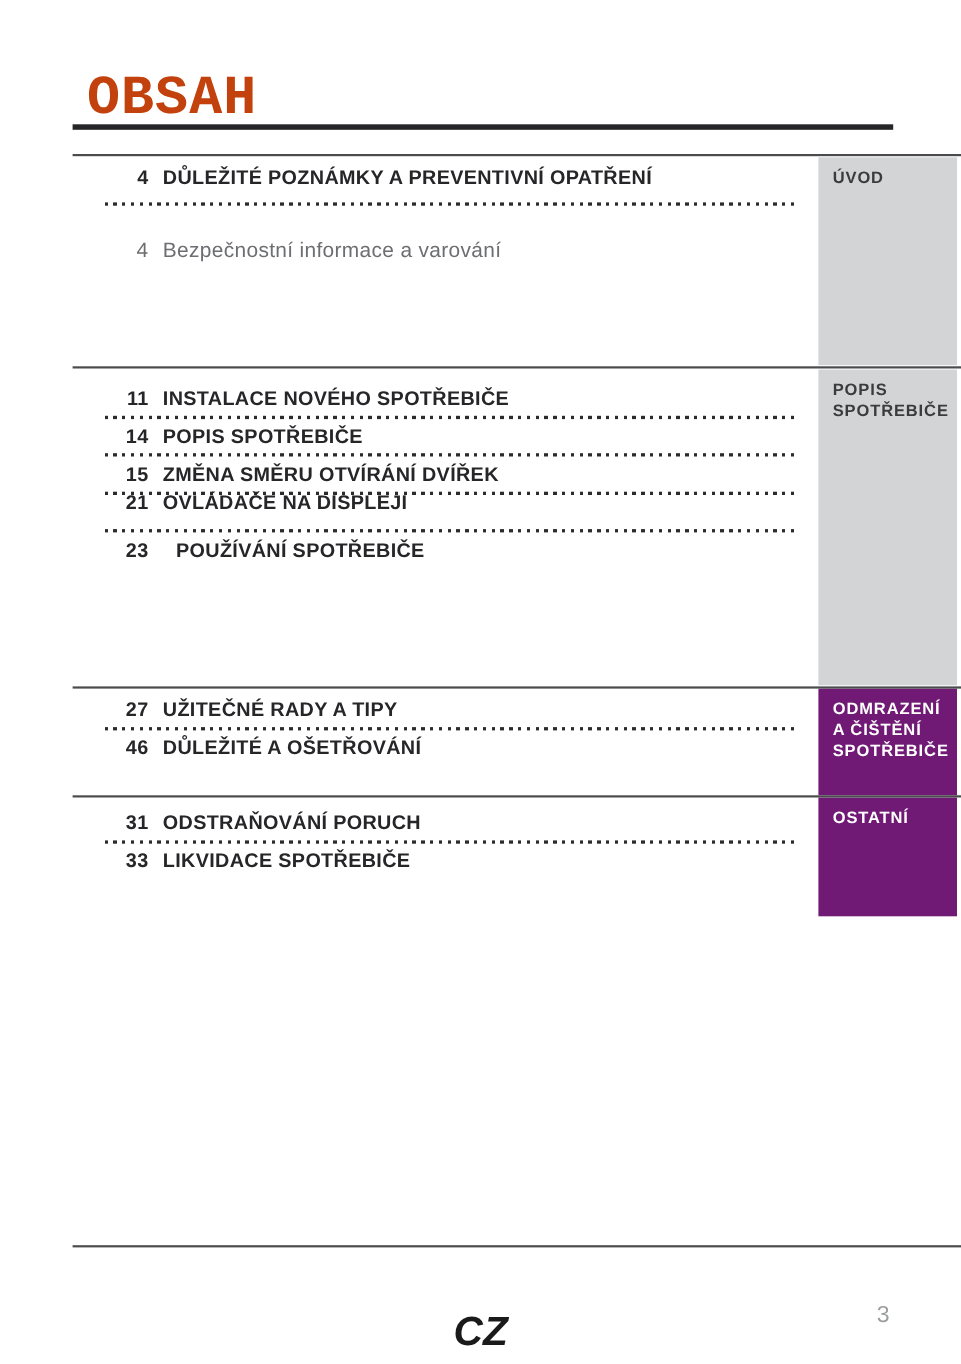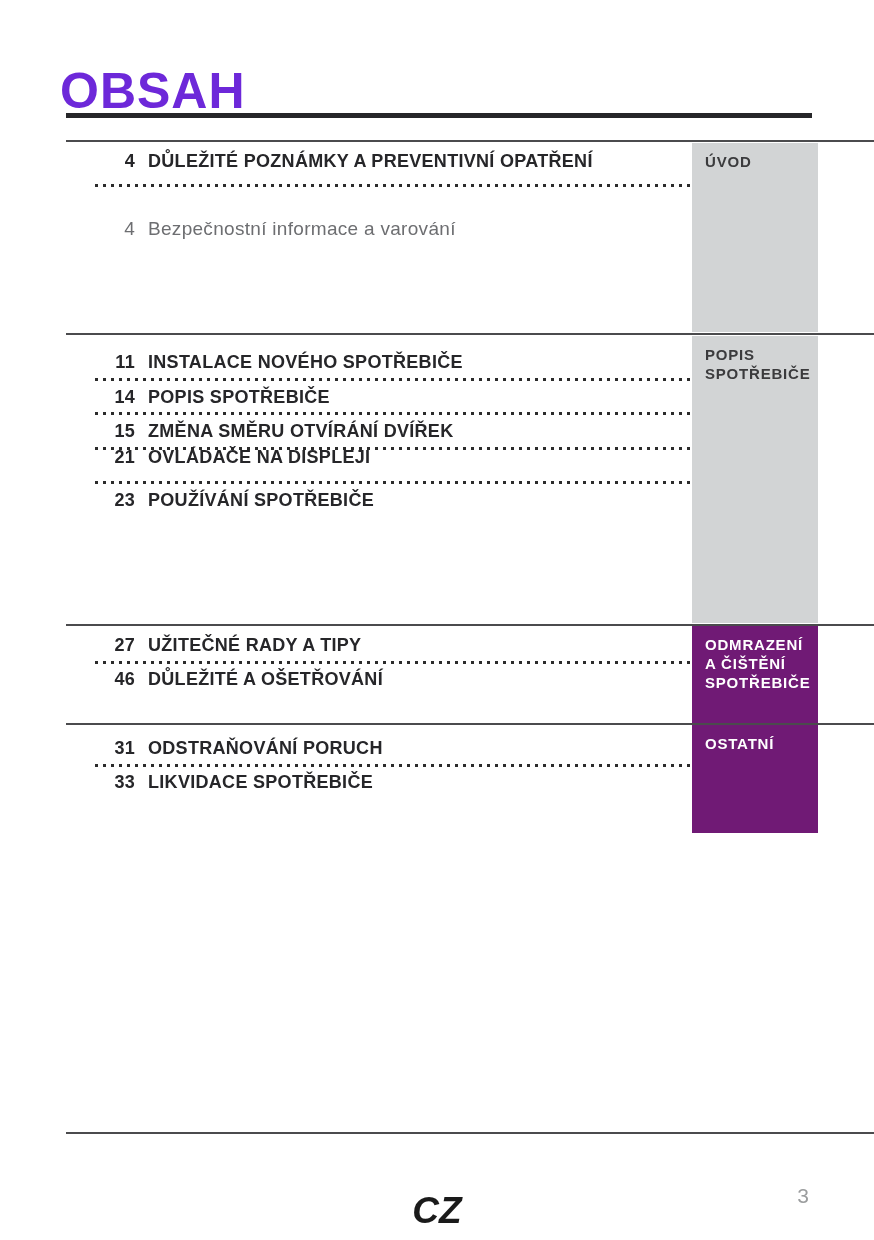--- a/index.html
+++ b/index.html
@@ -7,43 +7,43 @@
     position:relative;
     width:874px; height:1240px;
     background:#ffffff;
     font-family:"Liberation Sans", sans-serif;
     color:#262629;
     overflow:hidden;
   }
 
   
   .page-title {
-    position:absolute; left:60px; top:66px;
+    position:absolute; left:79px; top:66px;
     font-size:50px; line-height:1; font-weight:700;
-    letter-spacing:1px; color:#6d28d9;
+    letter-spacing:1px; color:#c2410c;font-family:Liberation Mono, monospace;
   }
   .title-underline {
     position:absolute; left:66px; top:113px;
     width:746px; height:5px; background:#262629;
   }
 
   
   .rule {
     position:absolute; left:66px; width:808px; height:2px;
     background:#4b4b4d; z-index:3;
   }
   .rule.r1 { top:140px; }
   .rule.r2 { top:333px; }
   .rule.r3 { top:624px; }
   .rule.r4 { top:723px; }
   .rule.r5 { top:1132px; }
 
   
   .tab {
-    position:absolute; left:692px; width:126px; z-index:1;
+    position:absolute; left:744px; width:126px; z-index:1;
     box-sizing:border-box; padding:10px 8px 0 13px;
     font-size:15px; font-weight:700; letter-spacing:0.8px;
     line-height:1.25;
   }
   .tab.light { background:#d2d4d5; color:#3b3b3d; }
   .tab.dark  { background:#701a75; color:#ffffff; }
   .tab.t1 { top:143px; height:189px; }
   .tab.t2 { top:336px; height:287px; }
   .tab.t3 { top:626px; height:97px; }
   .tab.t4 { top:725px; height:108px; }
@@ -63,21 +63,21 @@
   .row.sub {
     font-size:19px; font-weight:400; color:#6d6e71; letter-spacing:0.3px;
   }
 
   .row.y-a1 { top:152px; }
   .row.y-a2 { top:219px; }
   .row.y-b1 { top:353px; }
   .row.y-b2 { top:388px; }
   .row.y-b3 { top:422px; }
   .row.y-b4 { top:448px; }
-  .row.y-b5 { top:491px; }
+  .row.y-b5 { top:491px;gap:12px; }
   .row.y-c1 { top:636px; }
   .row.y-c2 { top:670px; }
   .row.y-d1 { top:739px; }
   .row.y-d2 { top:773px; }
 
   
   .dots {
     position:absolute; left:95px; width:632px; height:3px;
     background:repeating-linear-gradient(90deg, #2b2b2b 0 3px, transparent 3px 8px);
   }

